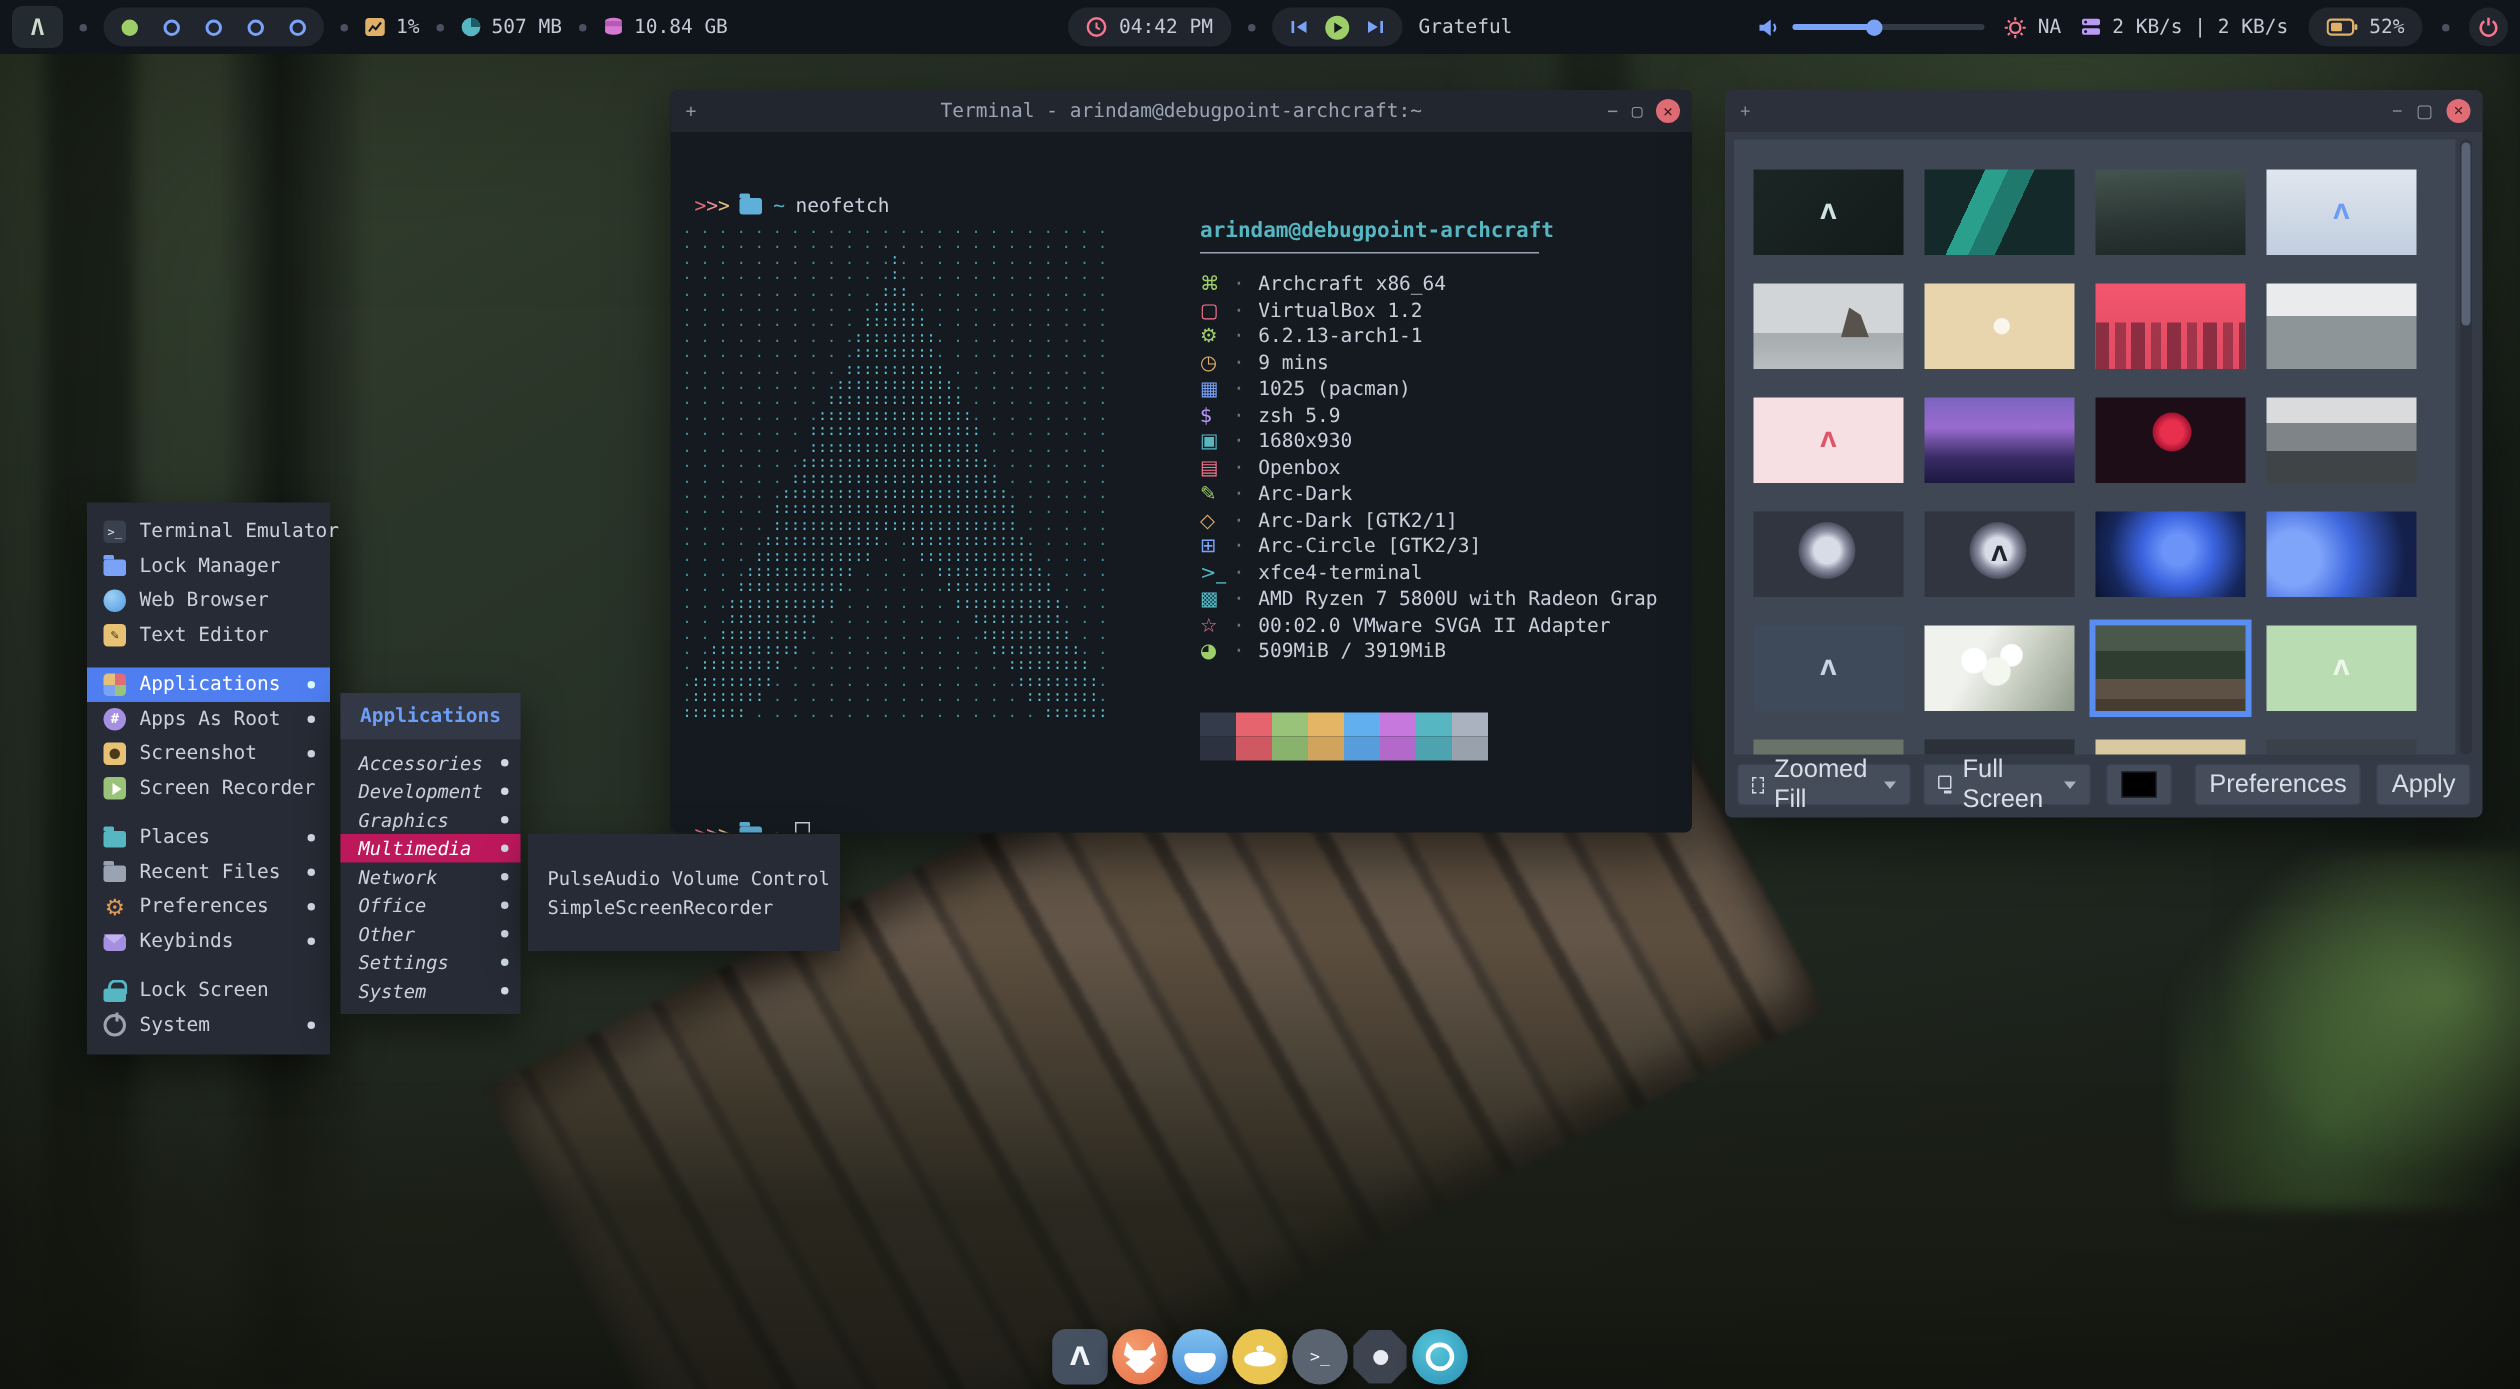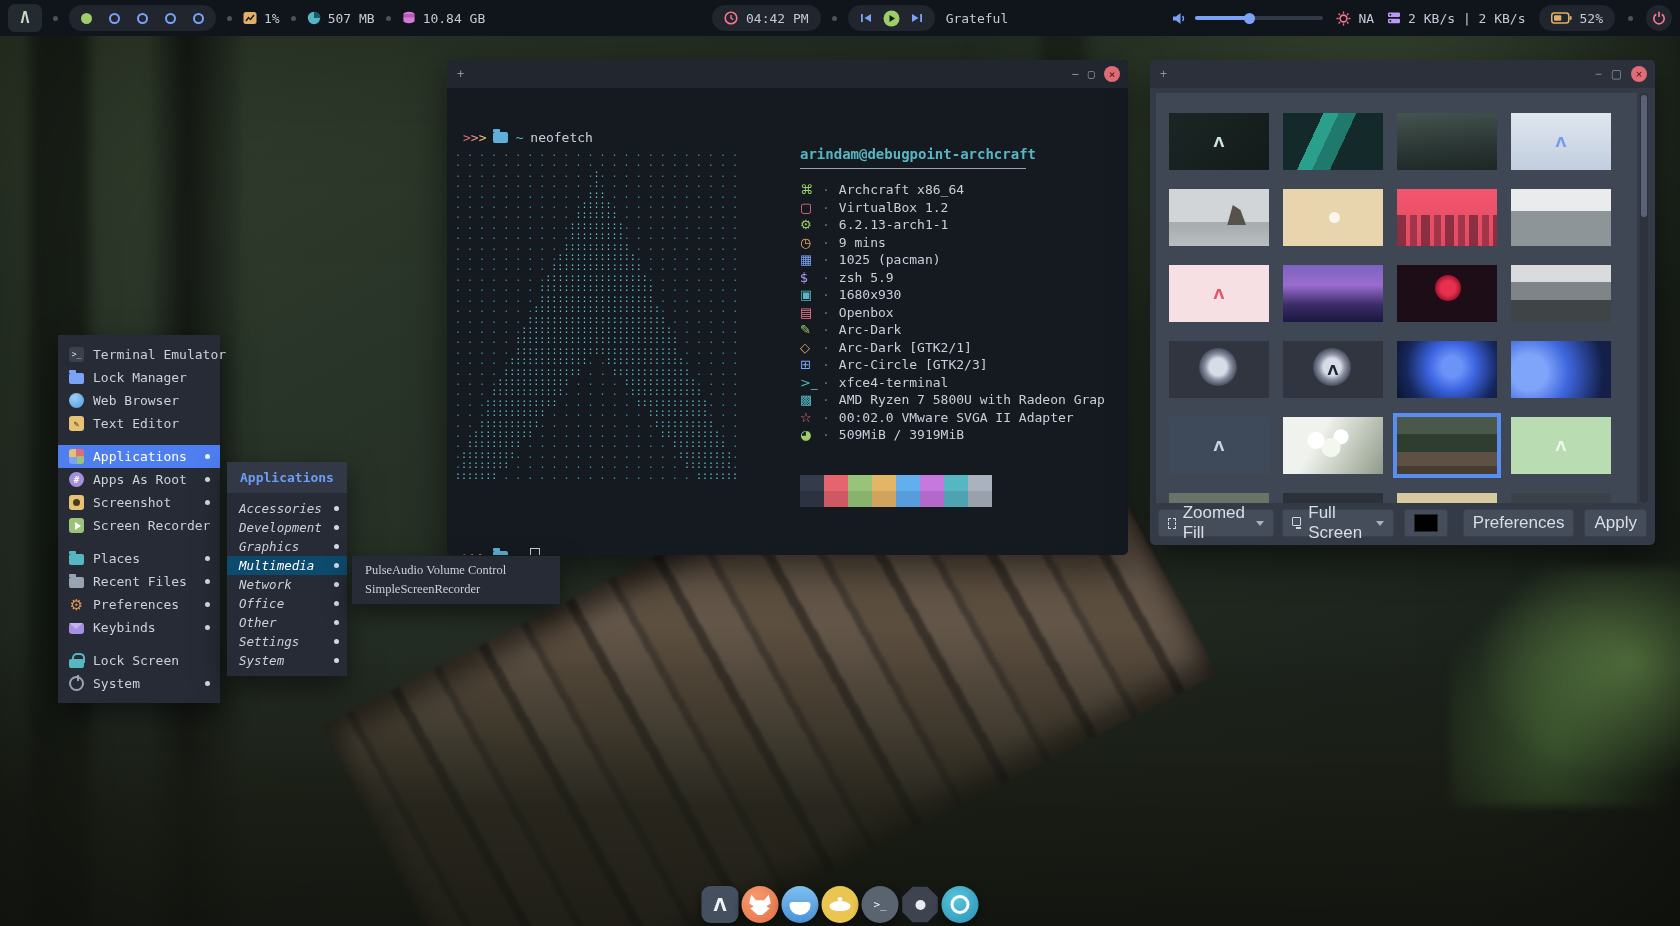--- a/index.html
+++ b/index.html
@@ -105,22 +105,22 @@
   .ic-keys::after { content:""; position:absolute; left:0; top:0; border-left:7.5px solid transparent; border-right:7.5px solid transparent; border-top:6px solid #c3b2f0;}
   .ic-lock { background:#56b6c2; height:9px; margin-top:5px; border-radius:2px;}
   .ic-lock::before { content:""; position:absolute; left:3px; top:-6px; width:9px; height:8px; border:2px solid #56b6c2; border-bottom:none; border-radius:5px 5px 0 0;}
   .ic-power { background:none; border:2px solid #9aa3b2; border-radius:50%; }
   .ic-power::after { content:""; position:absolute; left:5.5px; top:-3px; width:2px; height:6px; background:#9aa3b2;}
 
   .menu-sub { left:227px; top:462px; width:120px; padding-bottom:6px; }
   .sub-header { background:#323845; color:#6c9ef8; font-weight:bold; text-align:center; padding:8px 0; font-size:13px; margin-bottom:6px;}
   .sub-item { display:flex; align-items:center; height:19px; padding:0 8px 0 12px; font-size:12.5px;}
   .sub-item .mi-label { flex:1;font-style:italic; }
-  .sub-item.selected { background:#0c4a6e; color:#fff; }
-  .menu-ctx { left:352px; top:556px; width:208px; padding:5px 0; z-index:45;font-family:Liberation Serif, serif;}
+  .sub-item.selected { background:#be185d; color:#fff; }
+  .menu-ctx { left:352px; top:556px; width:208px; padding:20px 0; z-index:45;}
   .ctx-item { height:19px; display:flex; align-items:center; padding:0 13px; font-size:12.5px; white-space:nowrap;}
 
   
   .nitrogen { left:1150px; top:60px; width:505px; height:485px; background:#343a46; font-family:"Liberation Sans",sans-serif;}
   .nitrogen .titlebar { background:#2b303a; }
   .wp-grid { position:absolute; left:6px; top:33px; right:18px; bottom:42px; background:#3f4654;
     display:grid; grid-template-columns:repeat(4,100px); grid-auto-rows:57px; gap:19px 14px; padding:20px 0 0 13px; overflow:hidden;}
   .thumb { width:100px; height:57px; position:relative; overflow:hidden; }
   .thumb.selected { outline:4px solid #5a8df2; }
   .thumb.sliver { height:12px; }
@@ -315,20 +315,21 @@
             <path d="M4.2 3.2 a5.2 5.2 0 1 0 5.6 0" fill="none" stroke="#f7768e" stroke-width="1.7"></path>
             <line x1="7" y1="0.8" x2="7" y2="6" stroke="#f7768e" stroke-width="1.7"></line>
           </svg>
       </div>
     </div>
   </div>
 
   <div class="window terminal">
     <div class="titlebar">
       <span class="tb-btn">+</span>
+      <span class="tb-title">Terminal - arindam@debugpoint-archcraft:~</span>
       <span class="tb-btns">
         <span class="tb-btn">−</span>
         <span class="tb-btn">▢</span>
         <span class="tb-close">×</span>
       </span>
     </div>
     <div class="term-body">
       <div class="prompt" style="left:16px; top:42px;">
         <span><span class="ch1">&gt;</span><span class="ch2">&gt;</span><span class="ch3">&gt;</span></span>
         <span class="folder-ic"></span>

